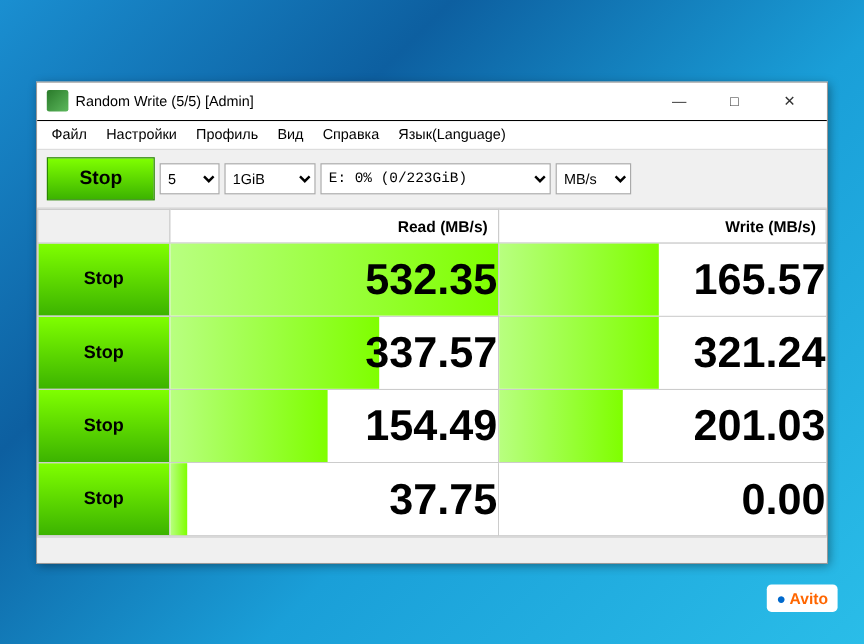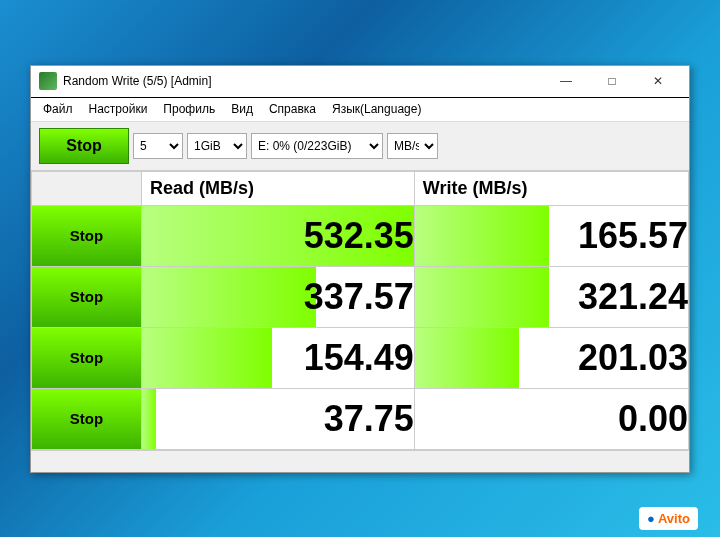--- a/index.html
+++ b/index.html
@@ -104,37 +104,37 @@
     .toolbar-select {
       height: 26px;
       font-size: 12px;
       border: 1px solid #aaa;
       background: white;
       cursor: pointer;
       padding: 0 2px;
     }
 
     .toolbar-select.num { width: 50px; }
-    .toolbar-select.size { width: 60px; }
-    .toolbar-select.drive { width: 132px; }
-    .toolbar-select.unit { width: 51px; }
+    .toolbar-select.size { width: 76px; }
+    .toolbar-select.drive { width: 192px; font-family: Liberation Mono, monospace; }
+    .toolbar-select.unit { width: 63px; }
 
     .data-grid {
       width: 100%;
       border-collapse: collapse;
     }
 
     .header-row {
       background: white;
     }
 
     .header-row td {
-      font-size: 18px;
-      font-weight: bold;
-      text-align: left;
+      font-size: 13px;
+      font-weight: bold;
+      text-align: right;
       padding: 6px 8px;
       border: 1px solid #ccc;
       color: #000;
     }
 
     .header-row td:first-child {
       width: 110px;
       background: #f0f0f0;
     }
 
@@ -184,21 +184,21 @@
     }
 
     .status-bar {
       height: 22px;
       background: #f0f0f0;
       border-top: 1px solid #ccc;
     }
 
     .avito-badge {
       position: absolute;
-      bottom: 7px;
+      bottom: 27px;
       right: 22px;
       background: white;
       border-radius: 4px;
       padding: 4px 8px;
       font-size: 13px;
       font-weight: bold;
       color: #0069cc;
     }
     .avito-badge span { color: #f60; }
 

